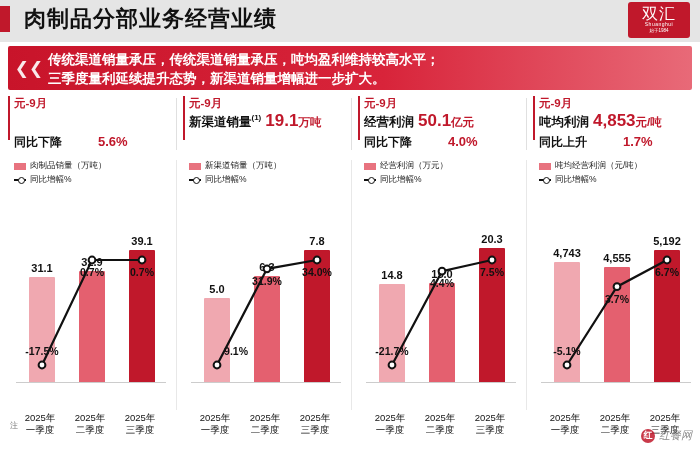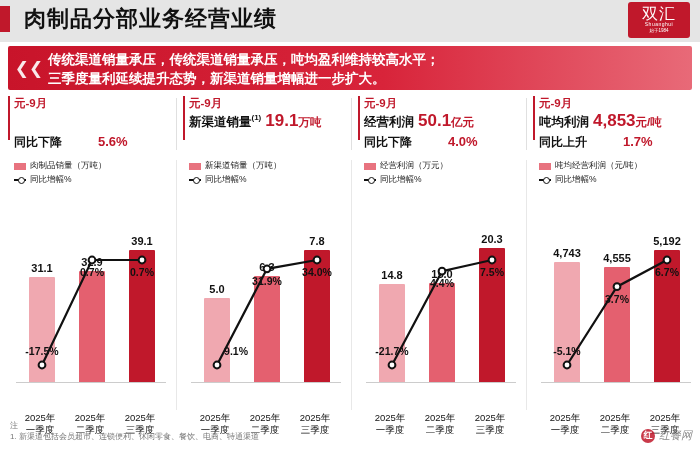--- a/index.html
+++ b/index.html
@@ -323,21 +323,20 @@
         <div class="xtick" style="left:108px;">
           <b>2025年</b>
           <b>三季度</b>
         </div>
       </div>
     </div>
   </div>
 
   <div class="note">
     <div class="n-title">注</div>
-    <div>1. 新渠道包括会员超市、连锁便利、休闲零食、餐饮、电商、特通渠道</div>
   </div>
 
   <div class="wm">
     <span class="wm-dot">红</span>
     <span class="wm-txt">红餐网</span>
   </div>
 
 </div>
 
 </body></html>

